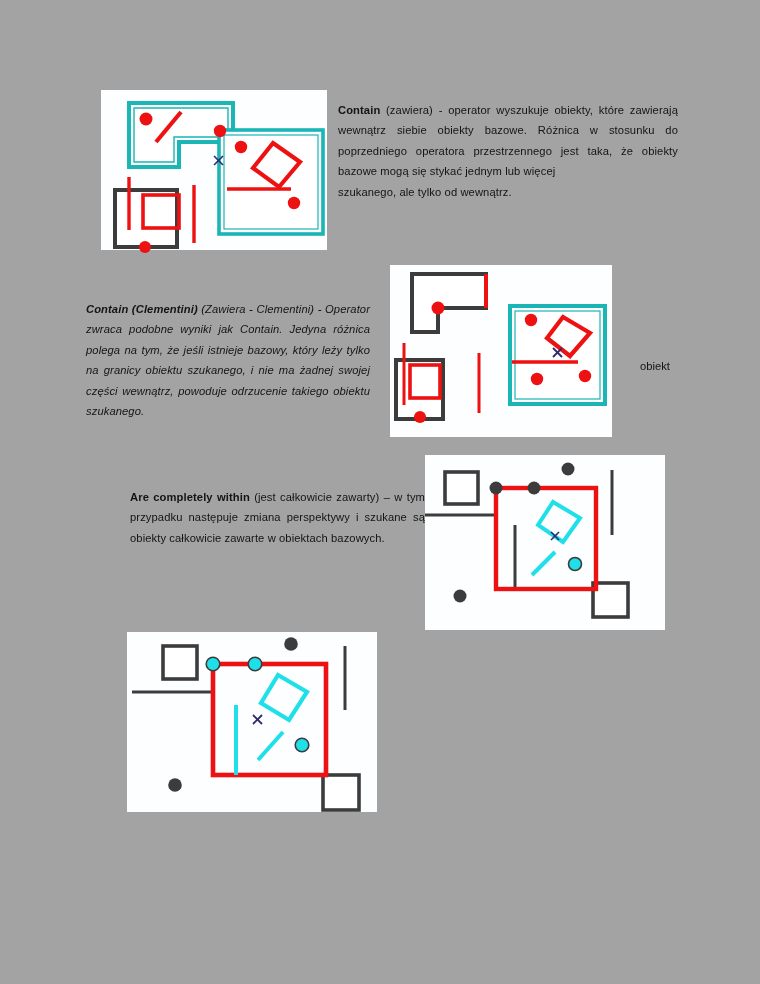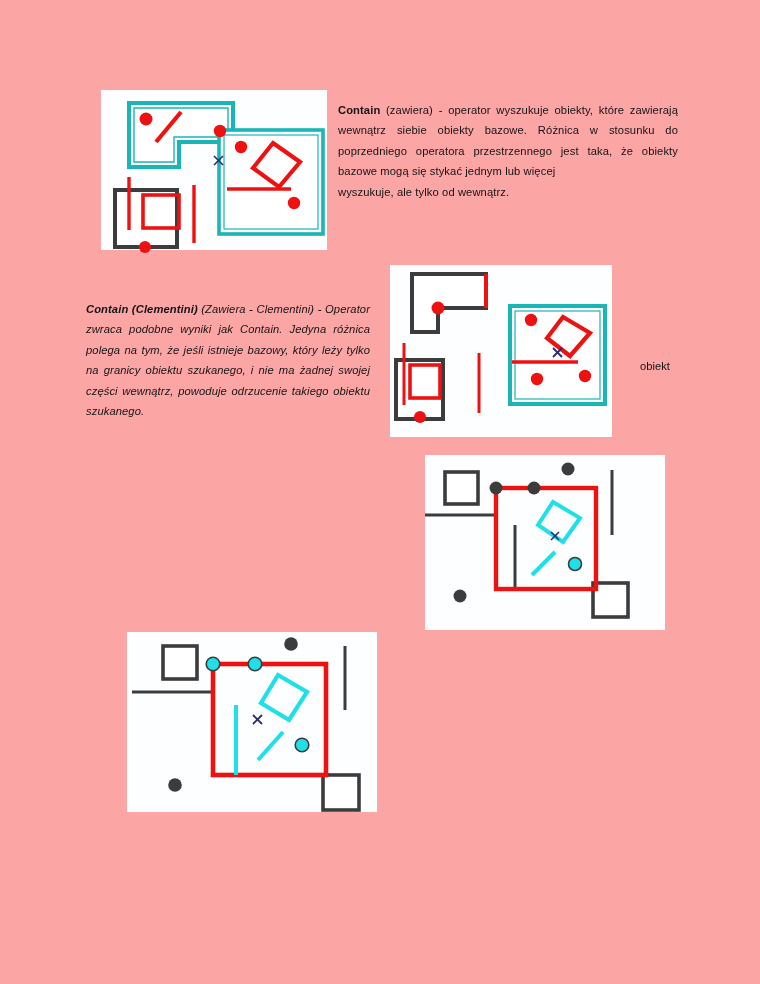--- a/index.html
+++ b/index.html
@@ -11,21 +11,21 @@
     width: 760px;
     height: 984px;
     position: relative;
     font-family: "Liberation Sans", sans-serif;
     color: #1a1a1a;
     overflow: hidden;
   }
   .page {
     position: absolute;
     inset: 0;
-    background: #fca5a5;
+    background: #a3a3a3;
   }
 
   
   .textblock {
     position: absolute;
     font-size: 11.2px;
     line-height: 1.82;
     text-align: justify;
     color: #141414;
     letter-spacing: 0.1px;
@@ -94,21 +94,21 @@
       <line x1="126" y1="99" x2="190" y2="99" stroke="#ee1111" stroke-width="3.6"></line>
       <g>
         <line x1="113" y1="66" x2="122" y2="75" stroke="#2b2b6e" stroke-width="1.6"></line>
         <line x1="122" y1="66" x2="113" y2="75" stroke="#2b2b6e" stroke-width="1.6"></line>
       </g>
     </svg>
   </div>
 
   <div class="textblock" id="text-contain">
     <b>Contain</b><span> (zawiera) - operator  wyszukuje obiekty, które zawierają wewnątrz siebie obiekty bazowe. Różnica w stosunku do poprzedniego operatora przestrzennego jest taka, że obiekty bazowe mogą się stykać jednym lub więcej</span><br>
-    <span>wyszukuje, ale tylko od wewnątrz.</span>
+    <span>szukanego, ale tylko od wewnątrz.</span>
   </div>
 
   <div class="textblock" id="text-clementini">
     <b>Contain (Clementini)</b><span> (Zawiera - Clementini) - Operator zwraca podobne wyniki jak Contain. Jedyna różnica polega na tym, że jeśli istnieje bazowy, który leży tylko na granicy obiektu szukanego, i nie ma żadnej swojej części wewnątrz, powoduje odrzucenie takiego obiektu szukanego.</span>
   </div>
 
   <div class="free-label" id="label-obiekt">obiekt</div>
 
   <div class="figure" id="fig-clementini">
     <svg viewBox="0 0 222 172" xmlns="http://www.w3.org/2000/svg">
@@ -139,20 +139,23 @@
         <path d="M173 52 L200 68 L180 91 L157 73 Z" fill="none" stroke="#ee1111" stroke-width="4.2"></path>
       </g>
       <line x1="122" y1="97" x2="188" y2="97" stroke="#ee1111" stroke-width="3.4"></line>
       <g>
         <line x1="163" y1="83" x2="172" y2="92" stroke="#2b2b6e" stroke-width="1.8"></line>
         <line x1="172" y1="83" x2="163" y2="92" stroke="#2b2b6e" stroke-width="1.8"></line>
       </g>
     </svg>
   </div>
 
+  <div class="textblock" id="text-completely">
+    <b>Are completely within</b><span> (jest całkowicie zawarty) – w tym przypadku następuje zmiana perspektywy i szukane są obiekty całkowicie zawarte w obiektach bazowych.</span>
+  </div>
 
   <div class="figure" id="fig-completely">
     <svg viewBox="0 0 240 175" xmlns="http://www.w3.org/2000/svg">
 
       <rect x="20" y="17" width="33" height="32" fill="#ffffff" stroke="#3c3c3c" stroke-width="3.6"></rect>
       <rect x="168" y="128" width="35" height="34" fill="#ffffff" stroke="#3c3c3c" stroke-width="3.6"></rect>
 
       <line x1="0" y1="60" x2="71" y2="60" stroke="#3c3c3c" stroke-width="3.2"></line>
       <line x1="90" y1="70" x2="90" y2="134" stroke="#3c3c3c" stroke-width="3"></line>
       <line x1="187" y1="15" x2="187" y2="80" stroke="#3c3c3c" stroke-width="3"></line>

